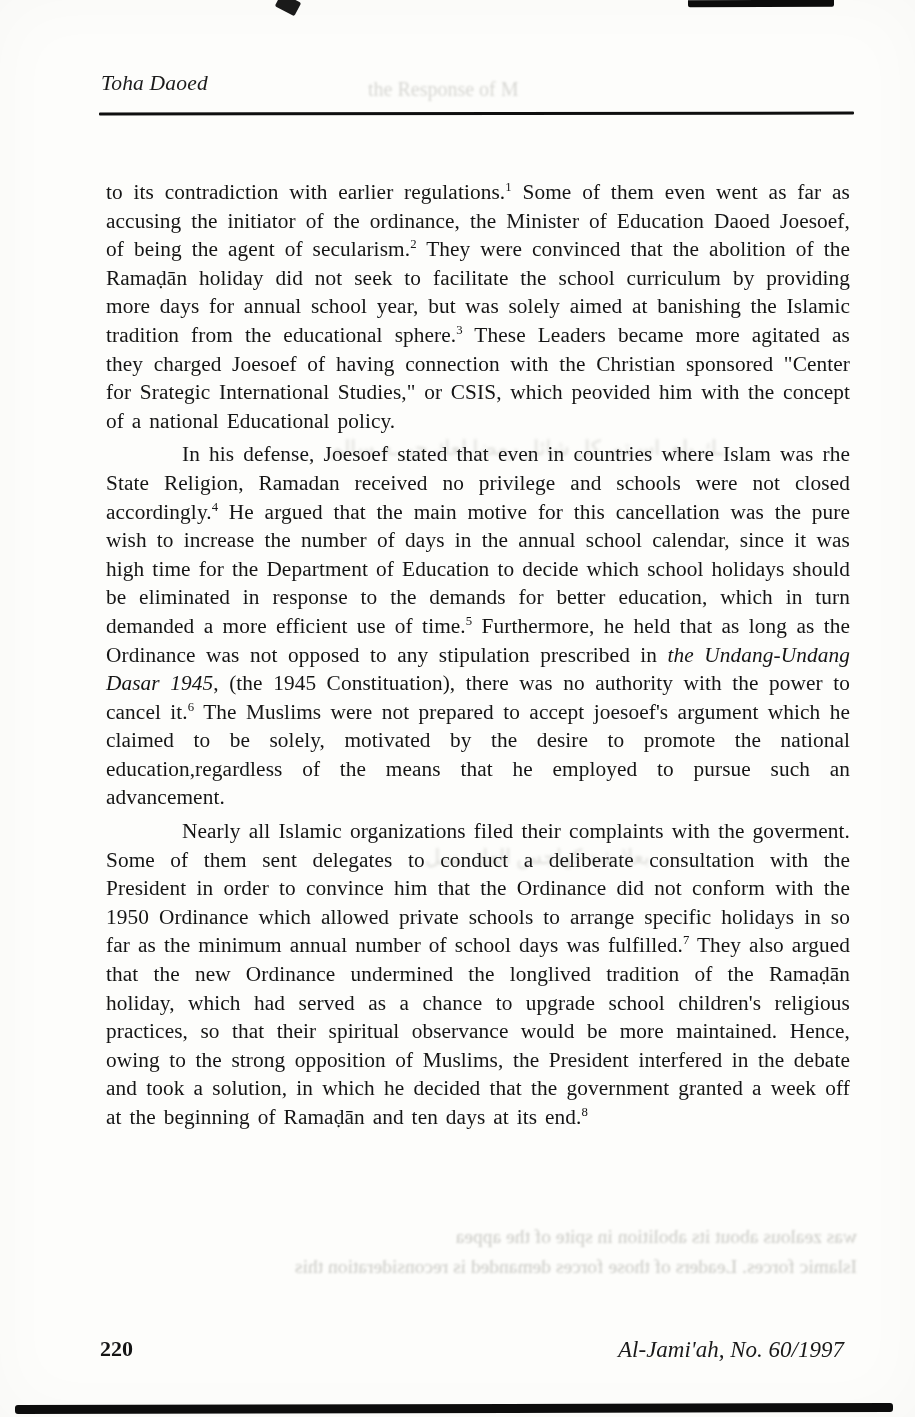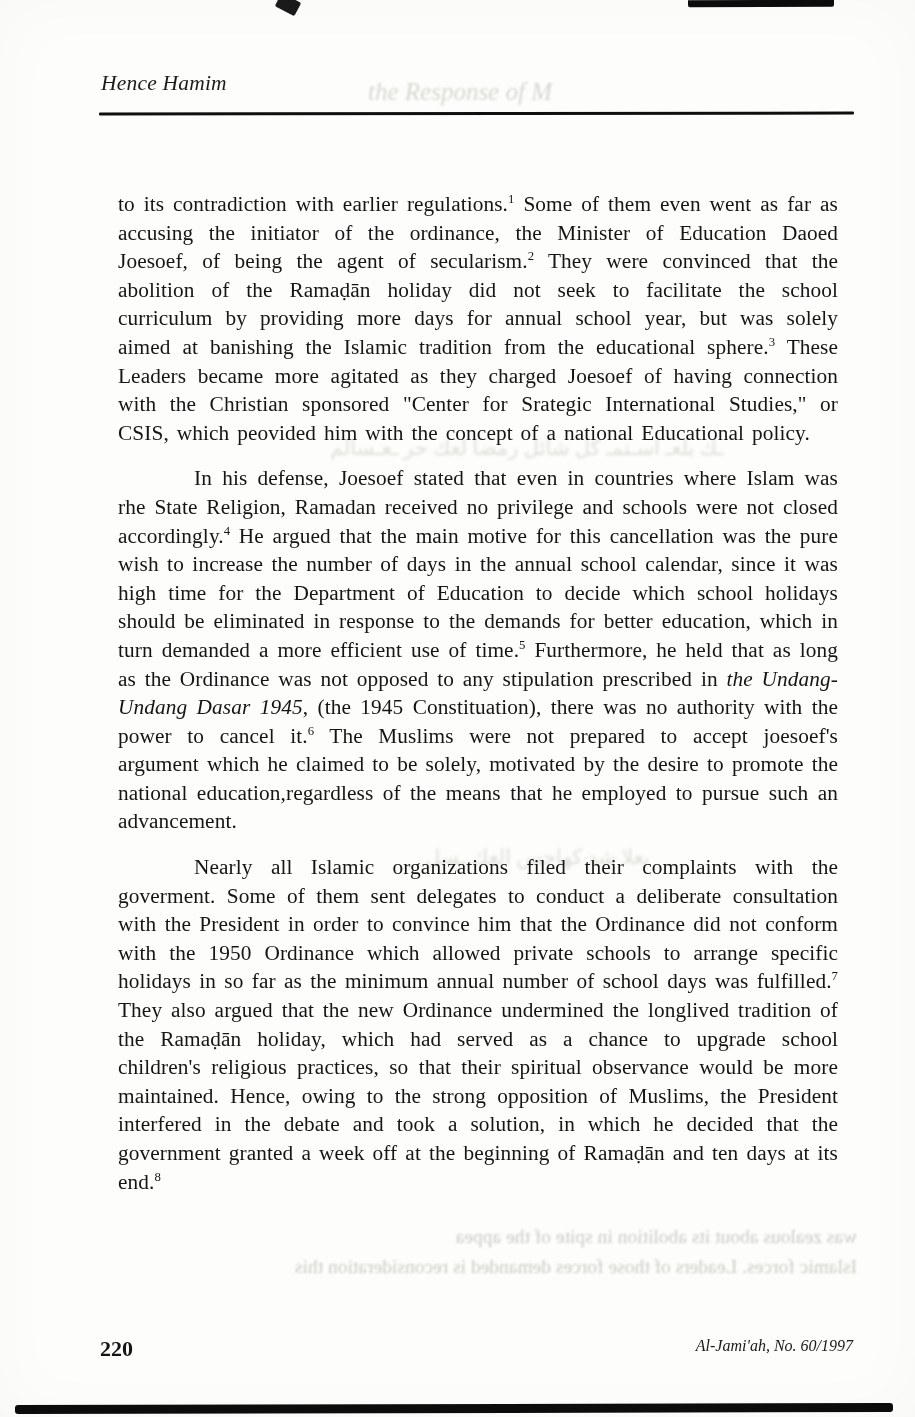--- a/index.html
+++ b/index.html
@@ -38,40 +38,39 @@
     position: absolute;
     left: 101px; top: 173px;
     width: 754px;
     font-size: 21.3px;
     line-height: 28.6px;
     text-align: justify;
     word-spacing: 2.5px;
     letter-spacing: 0.1px;
     color: #151515;
   }
-  .para { margin: 17px; }
+  .para { margin: 5px; }
   .para.indent { text-indent: 76px; }
   .body-text sup {
     font-size: 0.6em;
     line-height: 0;
     vertical-align: super;
     letter-spacing: 0;
   }
   .body-text em { font-style: italic; }
 
   
   .ghost {
     position: absolute;
     color: #97978f;
     pointer-events: none;
   }
   .ghost-header {
     left: 368px; top: 78px;
-    font-style: italic;
-    font-size: 25px;
+    font-size: 20px;
     opacity: 0.38;
     filter: blur(0.9px);
     white-space: nowrap;
   }
   .ghost-script {
     font-size: 21px;
     opacity: 0.30;
     filter: blur(1.6px);
     white-space: nowrap;
   }
@@ -92,23 +91,23 @@
   
   .pagenum {
     position: absolute;
     left: 100px; top: 1336px;
     font-weight: bold;
     font-size: 22px;
     color: #141414;
   }
   .journal {
     position: absolute;
-    right: 62px; top: 1337px;
+    right: 71px; top: 1337px;
     font-style: italic;
-    font-size: 16px;
+    font-size: 23px;
     color: #1a1a1a;
     white-space: nowrap;
   }
 
   
   .artifact { position: absolute; background: #0c0c0c; }
   .artifact-top-blob {
     left: 277px; top: -3px;
     width: 22px; height: 15px;
     transform: rotate(28deg);
@@ -129,21 +128,21 @@
   }
 </style>
 </head>
 <body>
 
 <div class="page">
 
   <div class="artifact artifact-top-blob"></div>
   <div class="artifact artifact-top-bar"></div>
 
-  <span class="author">Hence Hamim</span>
+  <span class="author">Toha Daoed</span>
   <span class="ghost ghost-header">the Response of M</span>
   <div class="rule"></div>
 
   <span class="ghost ghost-script ghost-script-1">ـك بلعـ اسـتمـ كل شائل رمضا لعك حر ـعـسالم</span>
   <span class="ghost ghost-script ghost-script-2">بعلا شد كهاجس العك ـسل</span>
 
   <main class="body-text" id="paragraphs">
       <p class="para"><span>to its contradiction with earlier regulations.</span><sup>1</sup><span> Some of them even went as far as accusing the initiator of the ordinance, the Minister of Education Daoed Joesoef, of being the agent of secularism.</span><sup>2</sup><span> They were convinced that the abolition of the Ramaḍān holiday did not seek to facilitate the school curriculum by providing more days for annual school year, but was solely aimed at banishing the Islamic tradition from the educational sphere.</span><sup>3</sup><span> These Leaders became more agitated as they charged Joesoef of having connection with the Christian sponsored "Center for Srategic International Studies," or CSIS, which peovided him with the concept of a national Educational policy.</span></p>
       <p class="para indent"><span>In his defense, Joesoef stated that even in countries where Islam was rhe State Religion, Ramadan received no privilege and schools were not closed accordingly.</span><sup>4</sup><span> He argued that the main motive for this cancellation was the pure wish to increase the number of days in the annual school calendar, since it was high time for the Department of Education to decide which school holidays should be eliminated in response to the demands for better education, which in turn demanded a more efficient use of time.</span><sup>5</sup><span> Furthermore, he held that as long as the Ordinance was not opposed to any stipulation prescribed in </span><em>the Undang-Undang Dasar 1945</em><span>, (the 1945 Constituation), there was no authority with the power to cancel it.</span><sup>6</sup><span> The Muslims were not prepared to accept joesoef's argument which he claimed to be solely, motivated by the desire to promote the national education,regardless of the means that he employed to pursue such an advancement.</span></p>
       <p class="para indent"><span>Nearly all Islamic organizations filed their complaints with the goverment. Some of them sent delegates to conduct a deliberate consultation with the President in order to convince him that the Ordinance did not conform with the 1950 Ordinance which allowed private schools to arrange specific holidays in so far as the minimum annual number of school days was fulfilled.</span><sup>7</sup><span> They also argued that the new Ordinance undermined the longlived tradition of the Ramaḍān holiday, which had served as a chance to upgrade school children's religious practices, so that their spiritual observance would be more maintained. Hence, owing to the strong opposition of Muslims, the President interfered in the debate and took a solution, in which he decided that the government granted a week off at the beginning of Ramaḍān and ten days at its end.</span><sup>8</sup></p>

